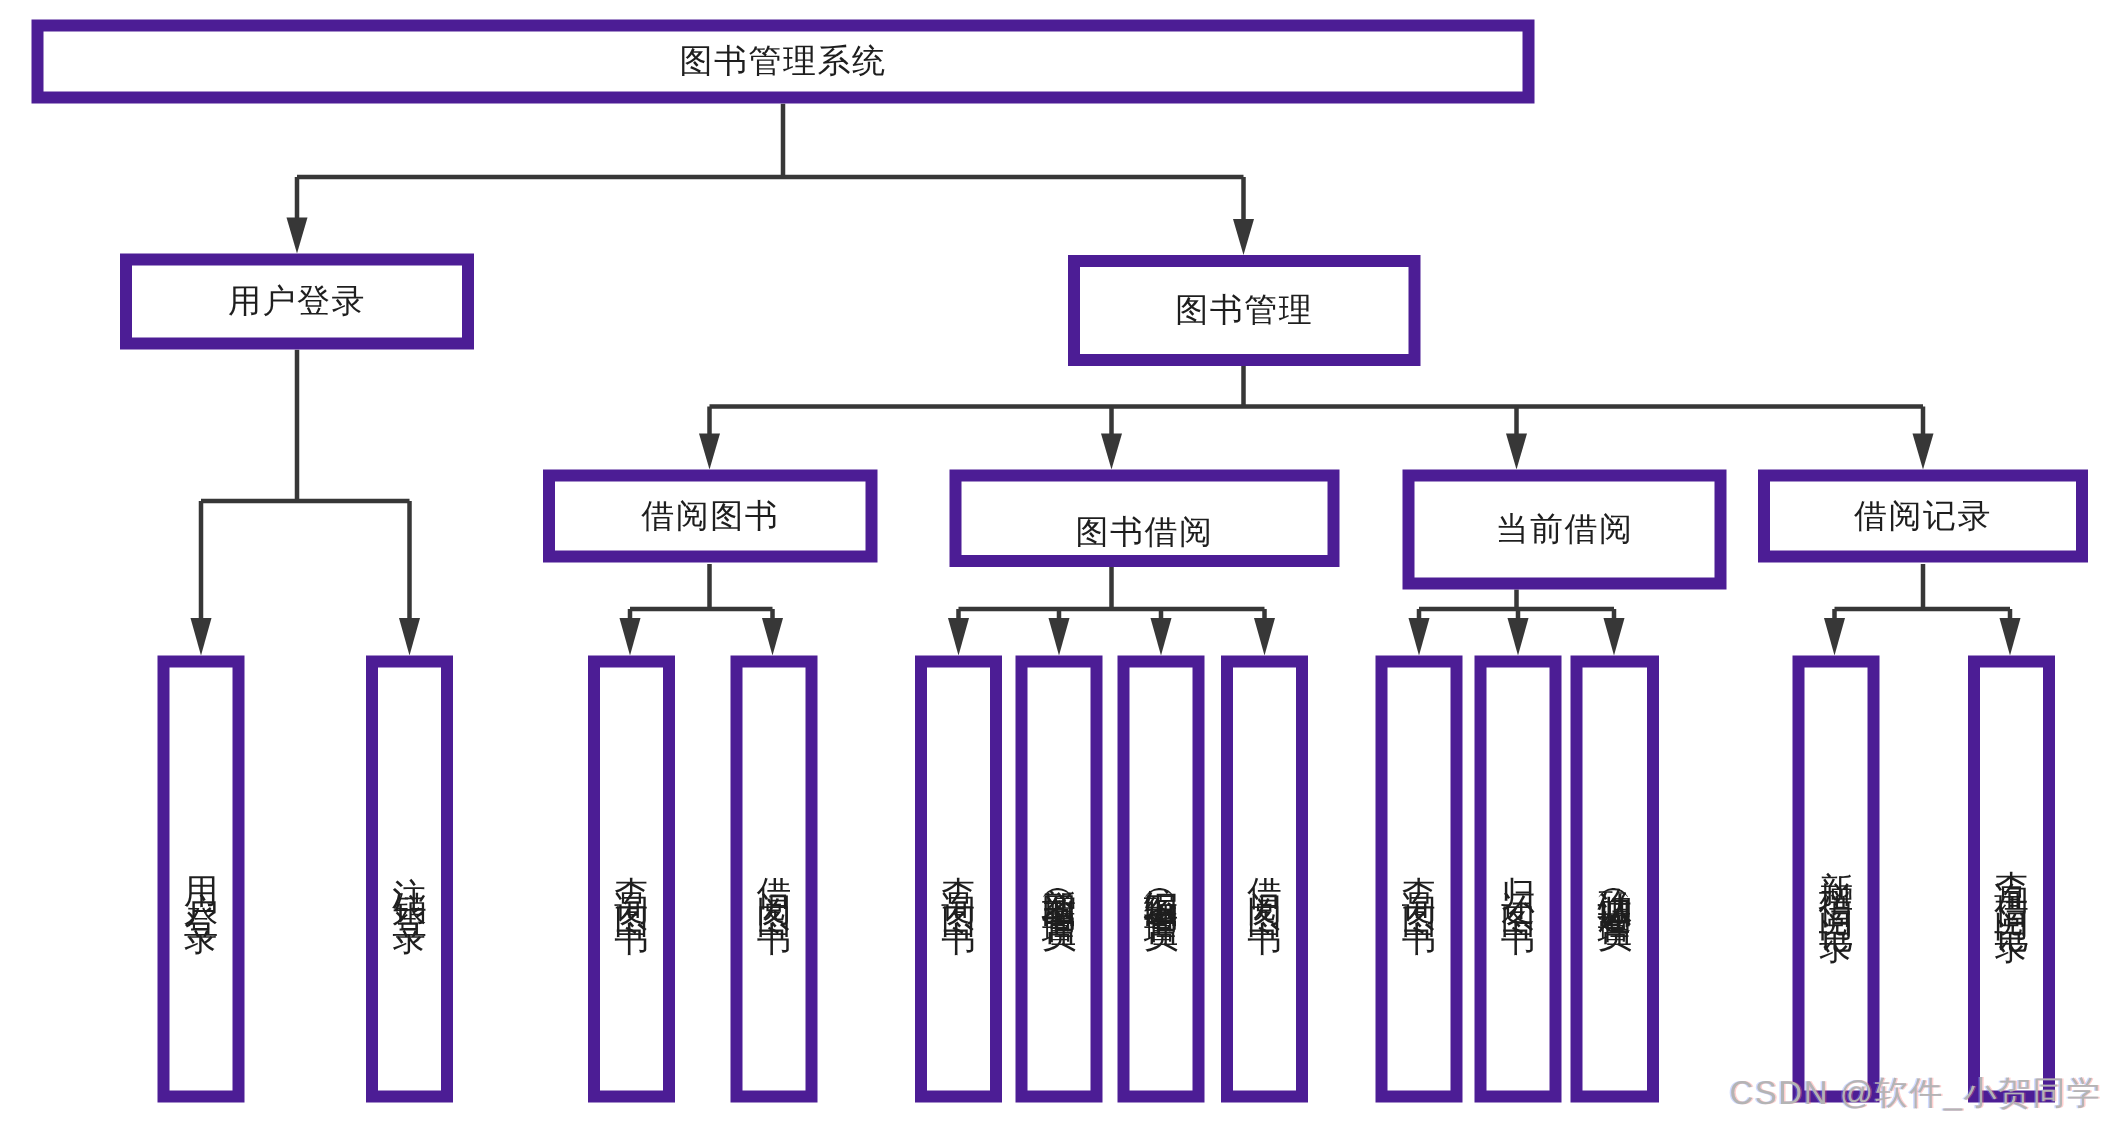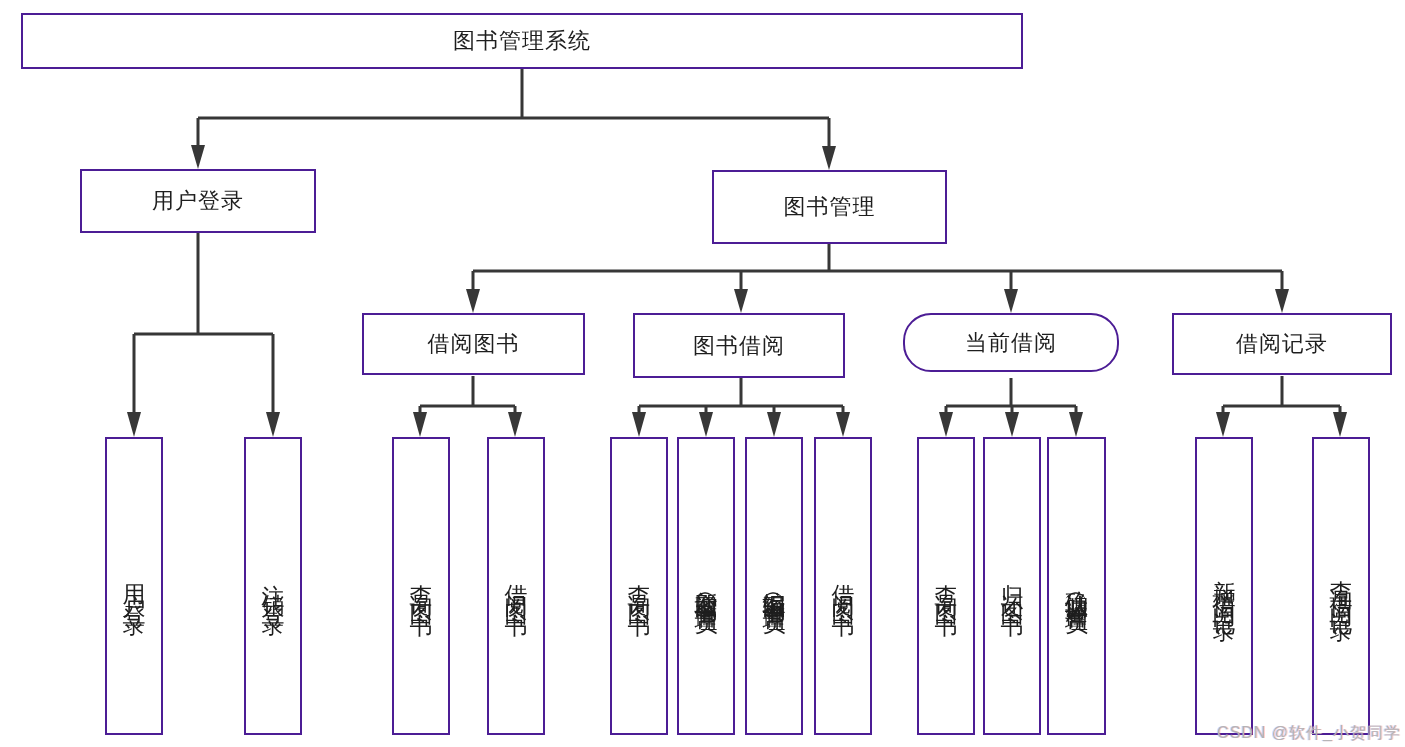--- a/index.html
+++ b/index.html
@@ -19,21 +19,21 @@
   }
   #connector-layer {
     position: absolute;
     left: 0;
     top: 0;
     z-index: 1;
   }
   .node {
     position: absolute;
     background: #ffffff;
-    border: 2px solid #4c1d95;
+    border: 8px solid #4c1d95;
     box-sizing: border-box;
     display: flex;
     align-items: center;
     justify-content: center;
     color: #1e1e1e;
     z-index: 2;
   }
   .hbox span {
     font-size: 22px;
     letter-spacing: 1px;
@@ -49,21 +49,21 @@
     line-height: 1;
   }
   .vt-4  { letter-spacing: 10px; }
   .vt-6  { letter-spacing: 8px; }
   .vt-10 { letter-spacing: 3px; }
   #watermark {
     position: absolute;
     right: 4px;
     bottom: 3px;
     z-index: 3;
-    font-size: 16px;
+    font-size: 22px;
     color: #b4b4b4;
     letter-spacing: 1px;
     text-shadow: 1px 0 0 rgba(255,120,120,0.35), -1px 0 0 rgba(120,150,255,0.35);
     white-space: nowrap;
   }
   svg path {
     stroke: #373737;
     stroke-width: 3;
     fill: none;
   }
@@ -134,24 +134,24 @@
   <div class="node hbox" style="left:80px; top:169px; width:236px; height:64px;">
     <span>用户登录</span>
   </div>
   <div class="node hbox" style="left:712px; top:170px; width:235px; height:74px;">
     <span>图书管理</span>
   </div>
 
   <div class="node hbox" style="left:362px; top:313px; width:223px; height:62px;">
     <span>借阅图书</span>
   </div>
-  <div class="node hbox" style="left:633px; top:313px; width:212px; height:65px;">
+  <div class="node hbox" style="left:633px; top:313px; width:260px; height:65px;align-items:flex-end;">
     <span>图书借阅</span>
   </div>
-  <div class="node hbox" style="left:903px; top:313px; width:216px; height:59px;border-radius:28px;">
+  <div class="node hbox" style="left:935px; top:313px; width:216px; height:80px;">
     <span>当前借阅</span>
   </div>
   <div class="node hbox" style="left:1172px; top:313px; width:220px; height:62px;">
     <span>借阅记录</span>
   </div>
 
   <div class="node vbox" style="left:105px; top:437px; height:298px;">
     <span class="vtext vt-4">用户登录</span>
   </div>
   <div class="node vbox" style="left:244px; top:437px; height:298px;">

